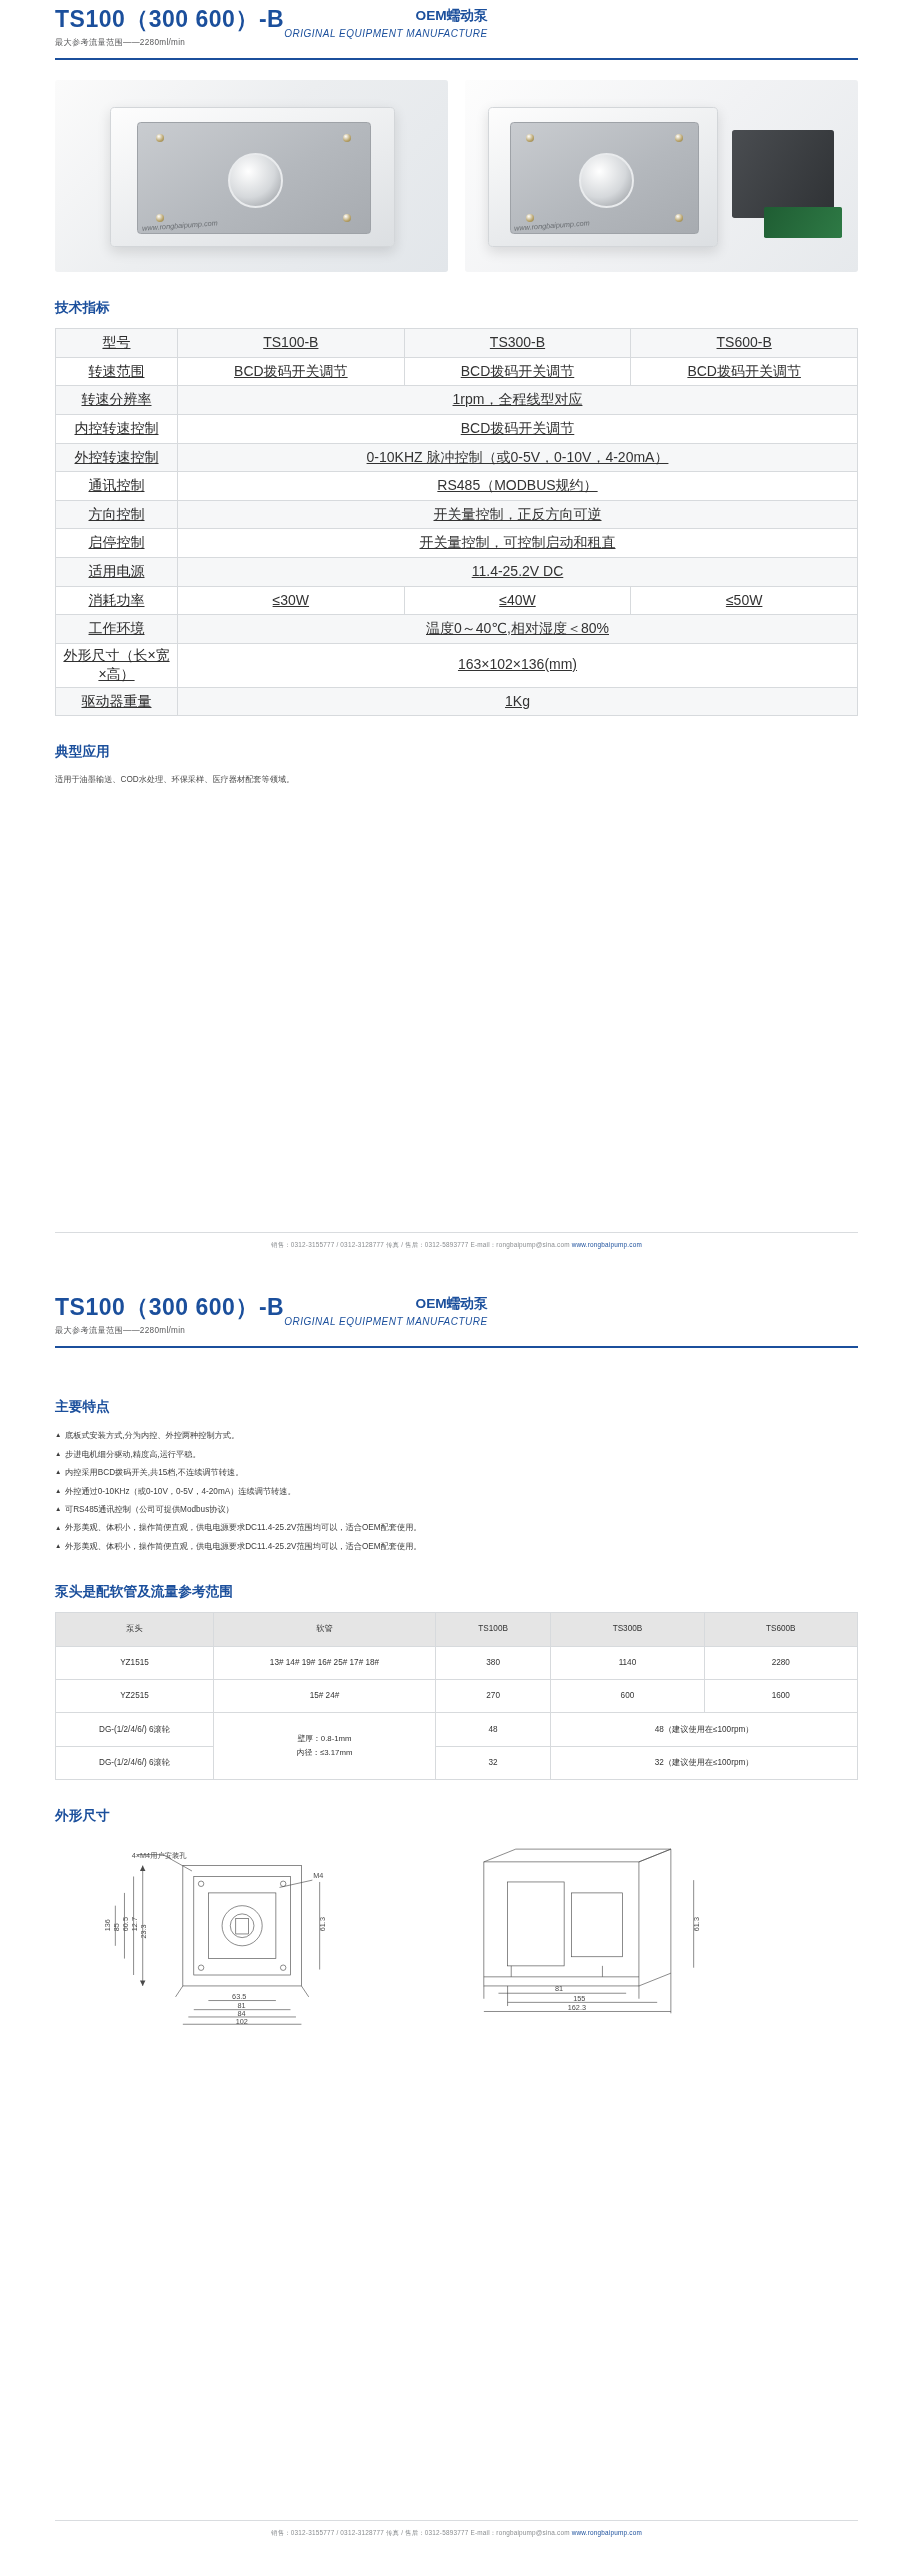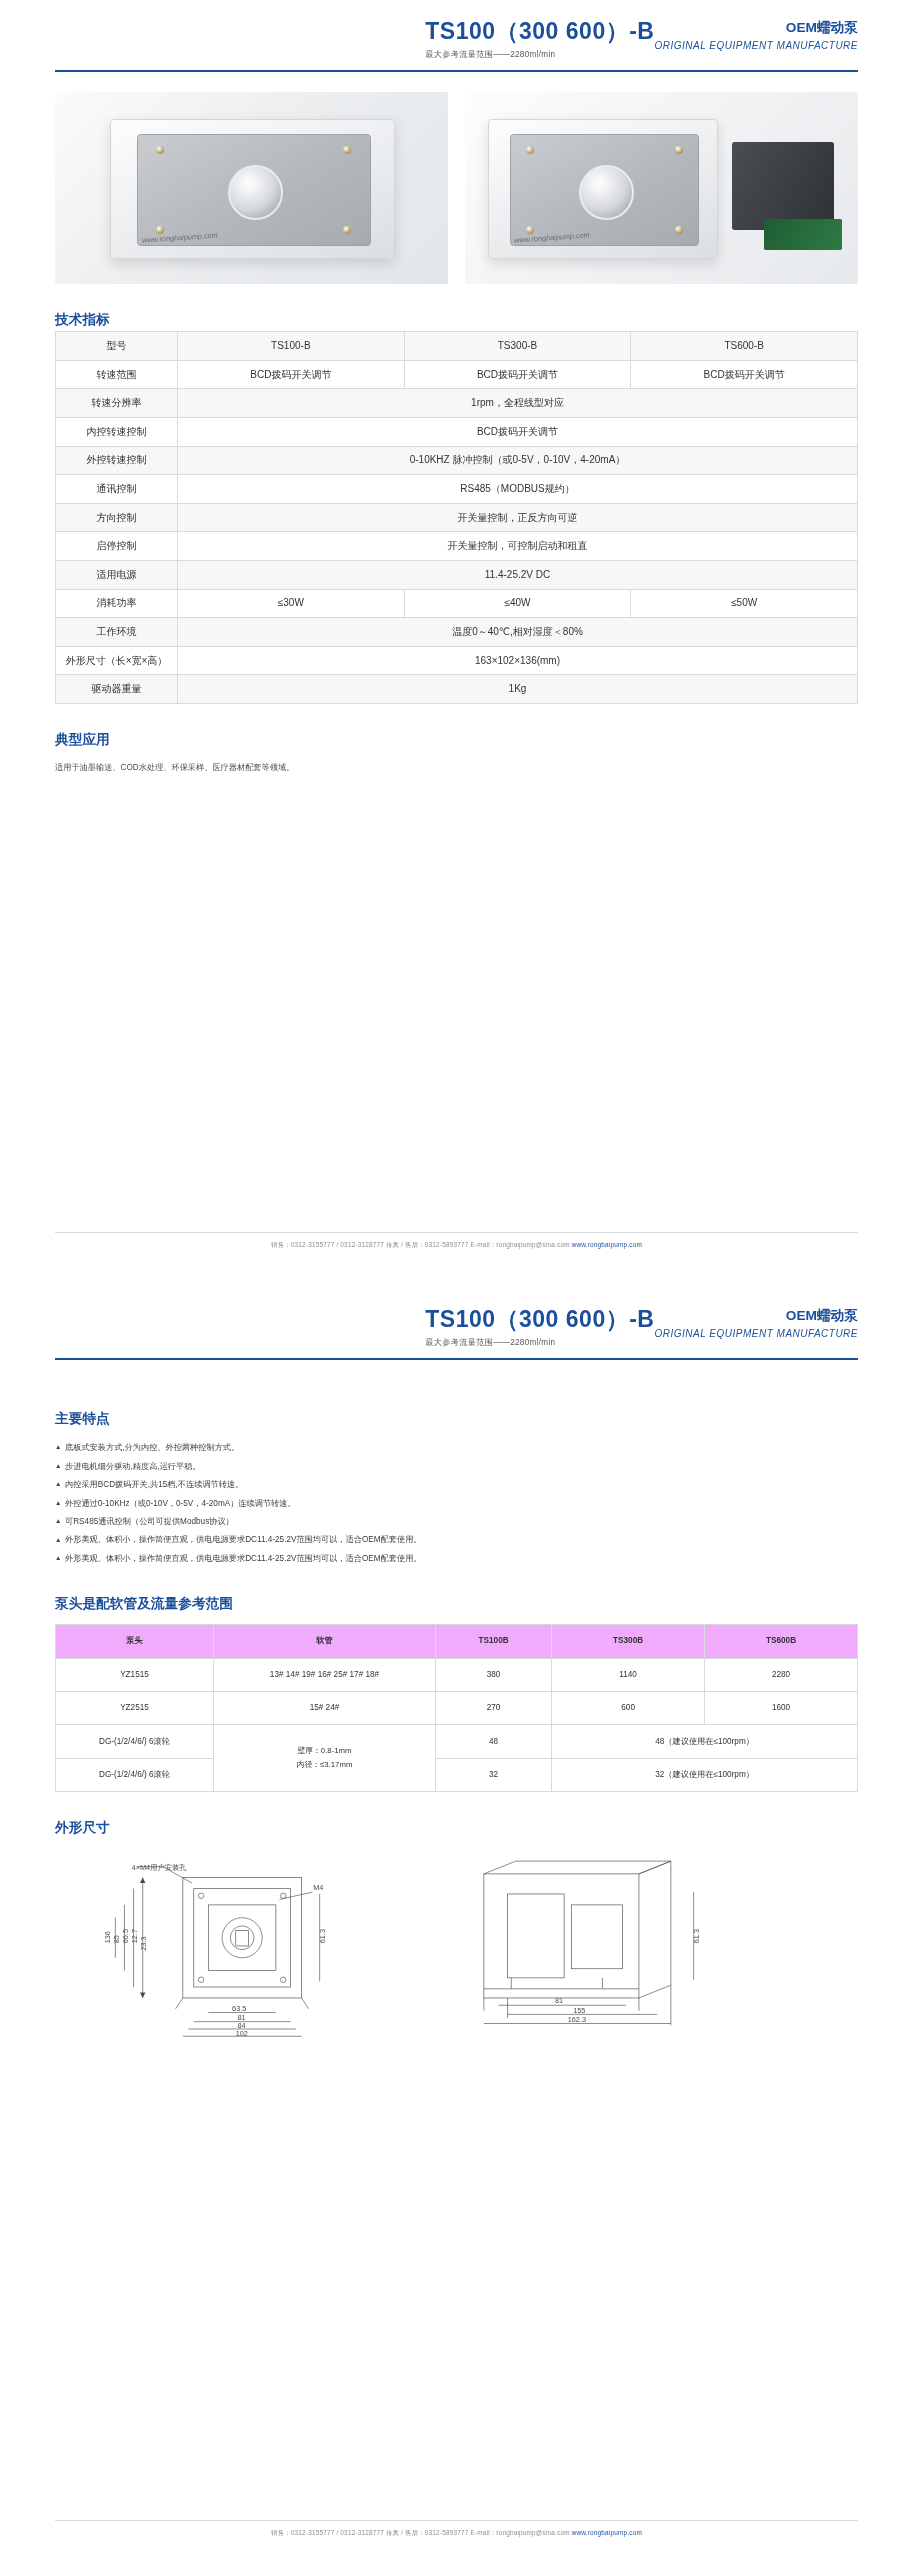--- a/index.html
+++ b/index.html
@@ -14,23 +14,23 @@
     width:913px;
     box-sizing:border-box;
     padding:0 55px;
   }
   .page1{height:1288px;}
   .page2{height:1288px;}
 
   
   .hdr{
     display:flex;
-    justify-content:flex-end;
+    justify-content:flex-start;
     align-items:flex-start;
-    padding-top:20px;
+    padding-top:8px;
   }
   .hdr-left{line-height:1;}
   .hdr-title{
     font-size:23px;
     font-weight:bold;
     color:#1b4f9c;
     letter-spacing:0.5px;
   }
   .hdr-sub{
     margin-top:8.2px;
@@ -162,23 +162,24 @@
     margin-top:27px;
     font-size:13.7px;
     font-weight:bold;
     color:#1b4f9c;
   }
 
   
   table.spec{
     width:100%;
     border-collapse:collapse;
-    margin-top:2px;
-    font-size:10px;
+    margin-top:11px;
+    font-size:14px;
     color:#333;
+    text-decoration:underline;
   }
   table.spec td{
     border:0.9px solid #d7dadd;
     height:24px;
     padding:1.8px 5.5px;
     text-align:center;
     vertical-align:middle;
     line-height:1.4;
   }
   table.spec tr:nth-child(odd) td{background:#f6f7f8;}
@@ -222,21 +223,21 @@
     color:#333;
   }
   table.flow td{
     border:0.9px solid #d7dadd;
     height:27px;
     padding:2.7px 5.5px;
     text-align:center;
     vertical-align:middle;
     line-height:1.5;
   }
-  table.flow tr.head td{background:#f0abfc;font-weight:bold;}
+  table.flow tr.head td{background:#e5e5e5;font-weight:normal;}
   table.flow td.wall{font-size:7.8px;text-align:center;line-height:1.8;}
 
   
   .dim-wrap{
     margin-top:14.6px;
     height:193px;
     position:relative;
   }
   .dim-svg{display:block;}
 

